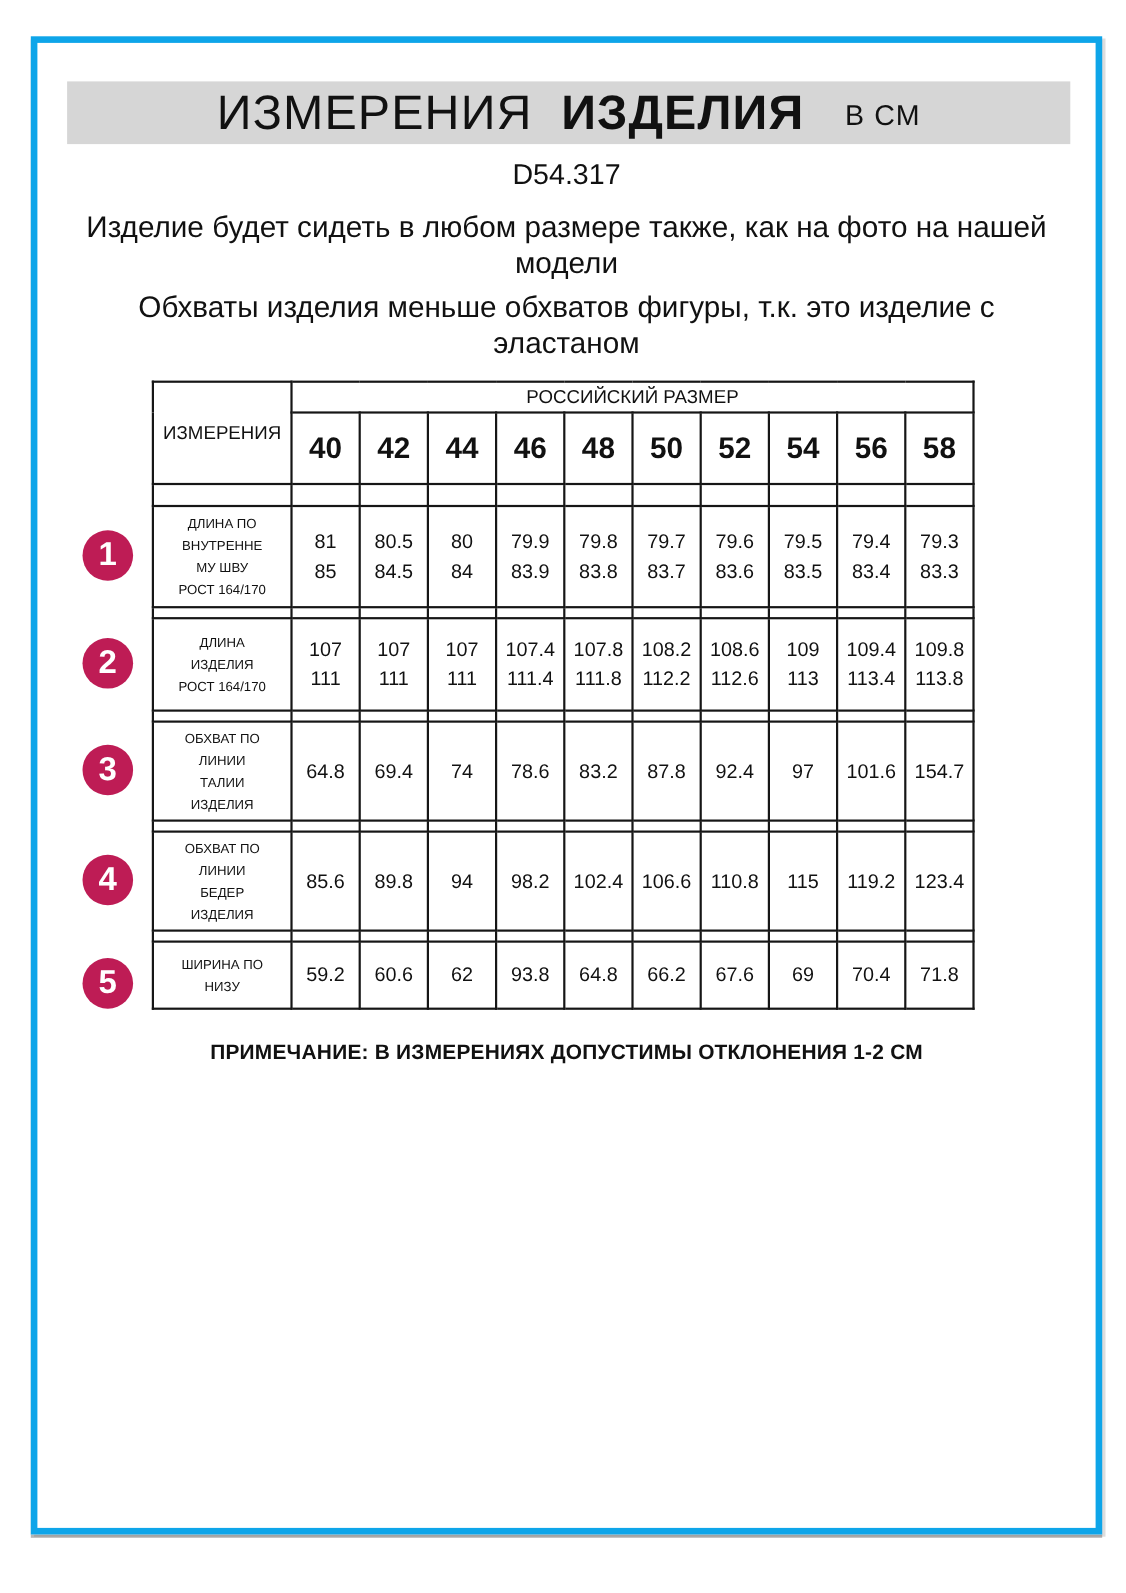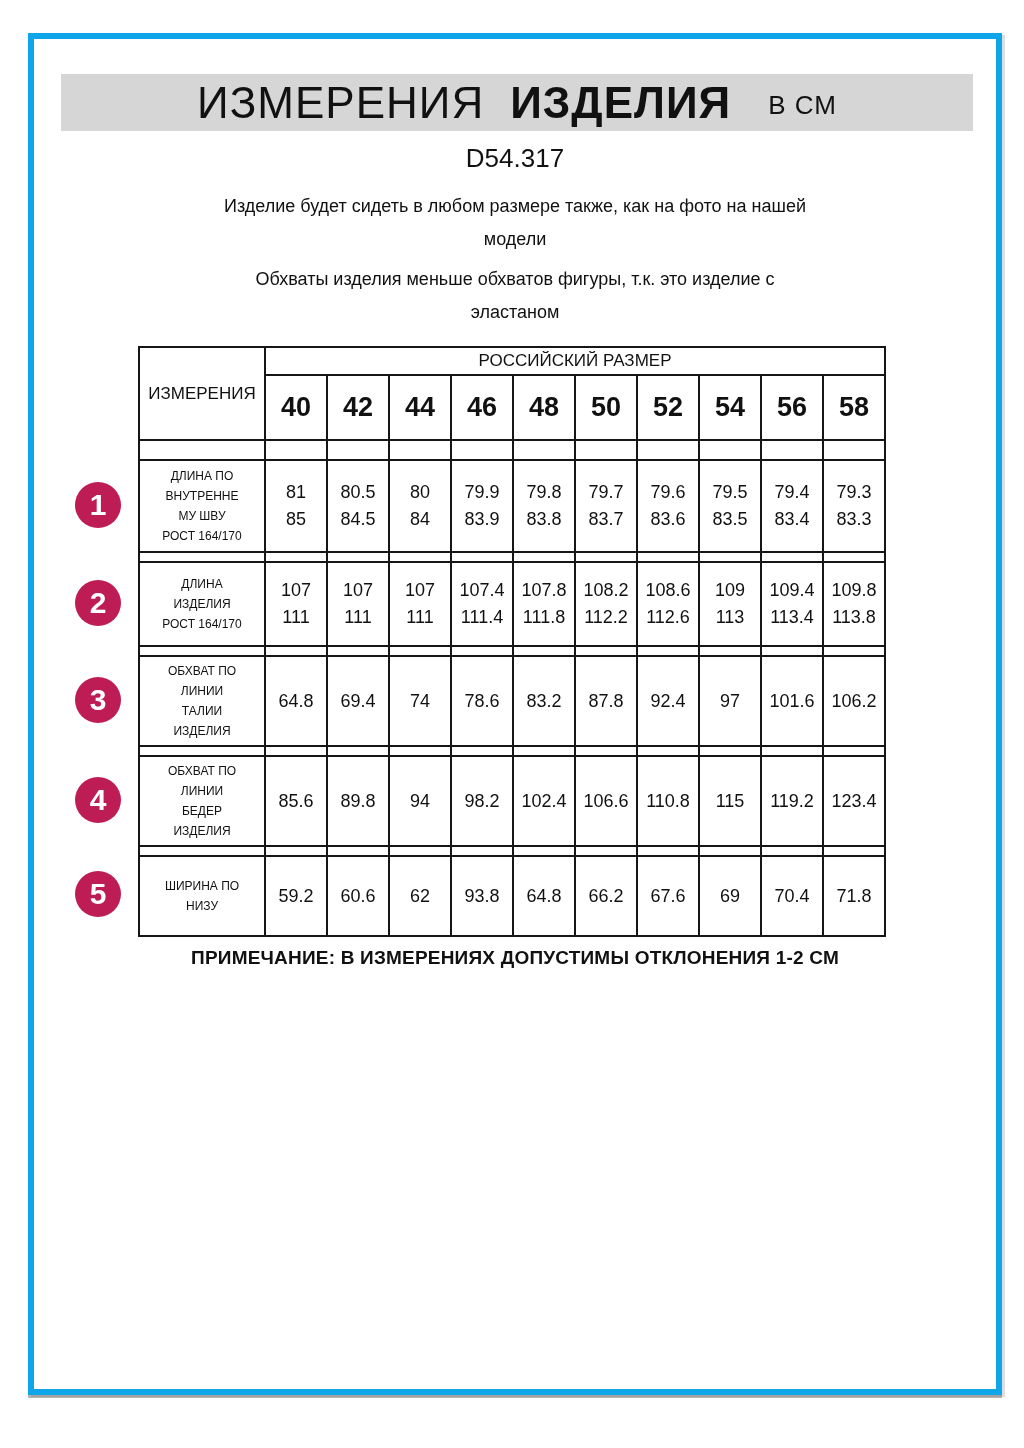--- a/index.html
+++ b/index.html
@@ -42,21 +42,21 @@
   .model-code {
     position: absolute;
     left: 0; top: 104px; width: 100%;
     text-align: center;
     font-size: 26px; font-weight: 400;
   }
   .note {
     position: absolute;
     left: 0; width: 100%;
     text-align: center;
-    font-size: 18px; line-height: 33px;
+    font-size: 27px; line-height: 33px;
     white-space: pre-line;
   }
   .note-1 { top: 151px; }
   .note-2 { top: 224px; }
 
   .table-wrap {
     position: absolute;
     left: 104px; top: 307px;
     width: 748px;
   }
@@ -251,21 +251,21 @@
 ИЗДЕЛИЯ</td>
             <td class="val">64.8</td>
             <td class="val">69.4</td>
             <td class="val">74</td>
             <td class="val">78.6</td>
             <td class="val">83.2</td>
             <td class="val">87.8</td>
             <td class="val">92.4</td>
             <td class="val">97</td>
             <td class="val">101.6</td>
-            <td class="val">106.2</td>
+            <td class="val">154.7</td>
           </tr>
           <tr class="spacer" style="height: 10px;">
             <td></td>
             <td></td>
             <td></td>
             <td></td>
             <td></td>
             <td></td>
             <td></td>
             <td></td>
@@ -295,21 +295,21 @@
             <td></td>
             <td></td>
             <td></td>
             <td></td>
             <td></td>
             <td></td>
             <td></td>
             <td></td>
             <td></td>
           </tr>
-          <tr class="data-row" style="height: 80px; margin-top: 40px;">
+          <tr class="data-row" style="height: 61px; margin-top: 40px;">
             <td class="row-label">ШИРИНА ПО
 НИЗУ</td>
             <td class="val">59.2</td>
             <td class="val">60.6</td>
             <td class="val">62</td>
             <td class="val">93.8</td>
             <td class="val">64.8</td>
             <td class="val">66.2</td>
             <td class="val">67.6</td>
             <td class="val">69</td>

